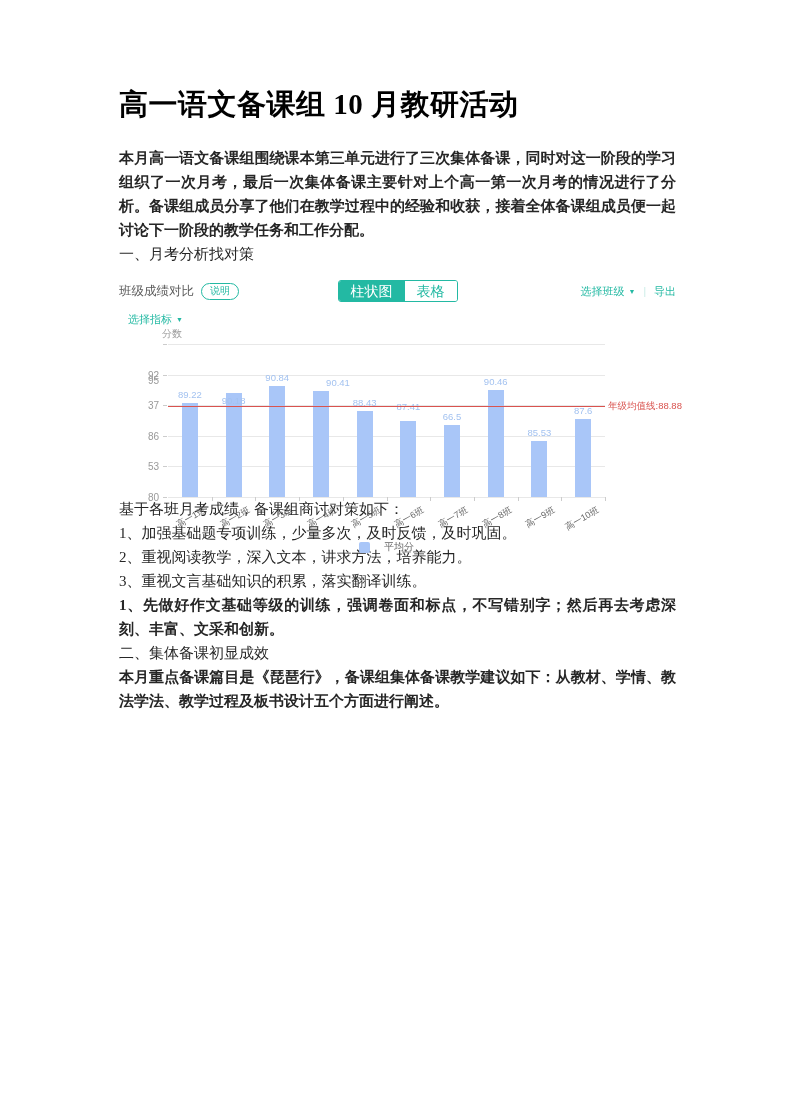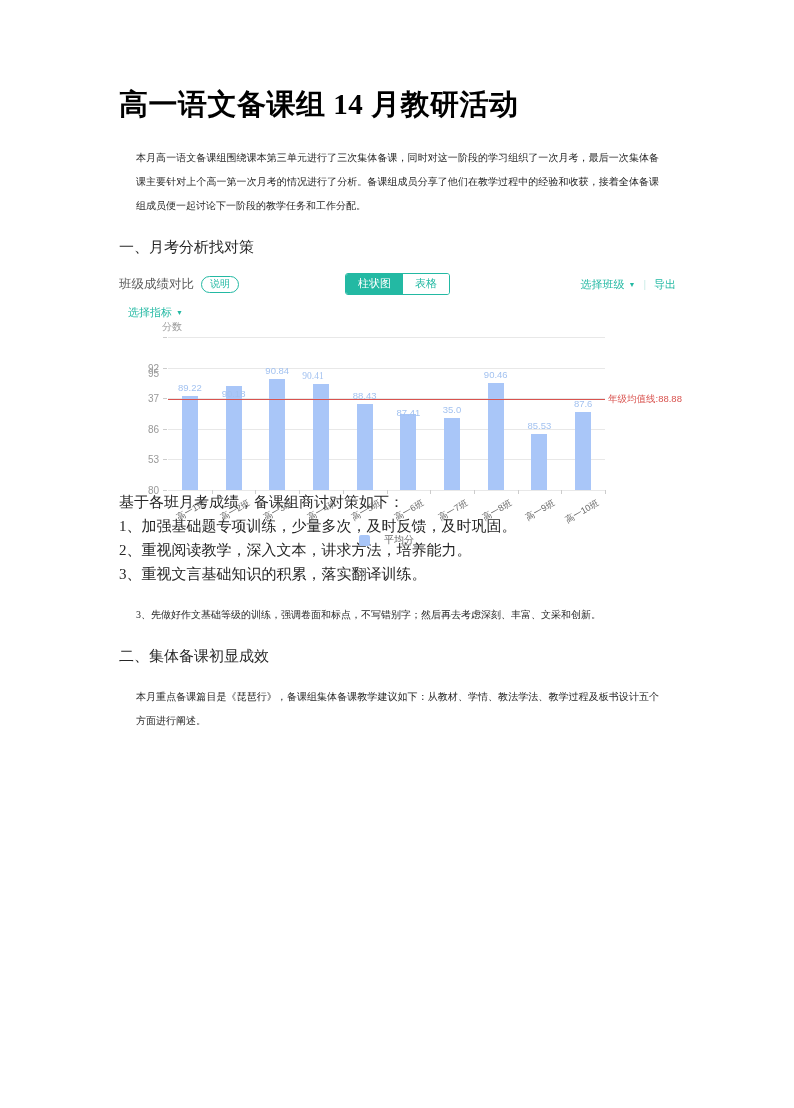--- a/index.html
+++ b/index.html
@@ -5,41 +5,41 @@
   html,body{margin:0;padding:0;background:#fff;}
   .page{
     position:relative;width:794px;height:1108px;background:#ffffff;overflow:hidden;
     font-family:"Liberation Serif","DejaVu Serif",serif;color:#262626;
     box-sizing:border-box;padding:84px 118px 0 119px;
   }
   h1.doc-title{
     margin:0 0 22px 0;font-size:29px;line-height:40px;font-weight:bold;color:#000;
     letter-spacing:0.5px;
   }
-  p.doc-par{margin:17px;font-size:10px;line-height:24px;text-align:justify;}
+  p.doc-par{margin:0;font-size:15px;line-height:24px;text-align:justify;font-weight:bold;}
   p.doc-line{margin:0;font-size:15px;line-height:24px;}
   .gap-16{margin-top:16px;}
   .gap-12{margin-top:12px;}
 
   
   .chart-widget{
     margin-top:14px;width:557px;position:relative;
     font-family:"Liberation Sans","DejaVu Sans",sans-serif;
   }
   .widget-header{display:flex;align-items:center;height:22px;}
   .wh-left{display:flex;flex:1;}
   .widget-title{font-size:12.5px;color:#595959;}
   .pill{
     margin-left:7px;font-size:10px;color:var(--accent);border:1px solid var(--accent);
     border-radius:9px;padding:1px 8px;line-height:12px;background:#fff;cursor:pointer;
   }
   .toggle{display:flex;border:1px solid var(--accent);border-radius:3px;overflow:hidden;}
   .tbtn{
-    font-size:11px;padding:3px 12px;background:#fff;color:var(--accent);
-    border:none;line-height:14px;cursor:pointer;font-family:Liberation Mono, monospace;
+    font-size:14px;padding:3px 12px;background:#fff;color:var(--accent);
+    border:none;line-height:14px;cursor:pointer;font-family:Liberation Sans, sans-serif;
   }
   .tbtn.active{background:var(--accent);color:#fff;}
   .wh-right{flex:1;display:flex;justify-content:flex-end;align-items:center;font-size:11px;}
   .tlink{color:var(--accent);cursor:pointer;display:inline-flex;align-items:center;}
   .caret{font-size:7px;margin-left:4px;color:var(--accent);}
   .vdiv{color:#c9ece6;margin:0 8px;font-size:10px;}
   .metric-row{margin-top:10px;margin-left:9px;height:16px;font-size:11px;}
 
   .plot-wrap{position:relative;margin-left:49px;margin-top:16px;width:437px;height:153px;}
   .y-axis-title{position:absolute;left:-6px;top:-17px;font-size:10px;color:#999;}
@@ -69,21 +69,21 @@
   .legend-item{display:flex;align-items:center;cursor:pointer;}
   .legend-swatch{width:11px;height:11px;border-radius:2px;background:var(--bar);}
   .legend-label{margin-left:14px;font-size:10px;color:#666;}
   .after-chart{margin-top:72px;}
 </style>
 </head>
 <body>
 
 <div class="page">
 
-  <h1 class="doc-title">高一语文备课组 14 月教研活动</h1>
+  <h1 class="doc-title">高一语文备课组 10 月教研活动</h1>
 
   <p class="doc-par">本月高一语文备课组围绕课本第三单元进行了三次集体备课，同时对这一阶段的学习组织了一次月考，最后一次集体备课主要针对上个高一第一次月考的情况进行了分析。备课组成员分享了他们在教学过程中的经验和收获，接着全体备课组成员便一起讨论下一阶段的教学任务和工作分配。</p>
 
   <p class="doc-line gap-12">一、月考分析找对策</p>
 
   <div class="chart-widget">
     <div class="widget-header">
       <div class="wh-left">
         <span class="widget-title">班级成绩对比</span>
         <span class="pill">说明</span>
@@ -141,33 +141,33 @@
         <div class="x-tick-mark" style="left: 43.7px;"></div>
         <div class="bar" style="left: 57.55px; height: 103.836px;"></div>
         <div class="bar-value-label" style="left: 40.55px; bottom: 91px;">90.18</div>
         <div class="x-tick-label" style="left: 15.55px;">高一2班</div>
         <div class="x-tick-mark" style="left: 87.4px;"></div>
         <div class="bar" style="left: 101.25px; height: 110.568px;"></div>
         <div class="bar-value-label" style="left: 84.25px; bottom: 113.568px;">90.84</div>
         <div class="x-tick-label" style="left: 59.25px;">高一3班</div>
         <div class="x-tick-mark" style="left: 131.1px;"></div>
         <div class="bar" style="left: 144.95px; height: 106.182px;"></div>
-        <div class="bar-value-label" style="left: 120px; bottom: 109.182px; font-family: Liberation Serif, serif;">90.41</div>
+        <div class="bar-value-label" style="left: 145px; bottom: 109.182px;">90.41</div>
         <div class="x-tick-label" style="left: 102.95px;">高一4班</div>
         <div class="x-tick-mark" style="left: 174.8px;"></div>
         <div class="bar" style="left: 188.65px; height: 85.986px;"></div>
         <div class="bar-value-label" style="left: 171.65px; bottom: 88.986px;">88.43</div>
         <div class="x-tick-label" style="left: 146.65px;">高一5班</div>
         <div class="x-tick-mark" style="left: 218.5px;"></div>
         <div class="bar" style="left: 232.35px; height: 75.582px;"></div>
-        <div class="bar-value-label" style="left: 215.35px; bottom: 72px;">87.41</div>
+        <div class="bar-value-label" style="left: 215.35px; bottom: 85px;">87.41</div>
         <div class="x-tick-label" style="left: 190.35px;">高一6班</div>
         <div class="x-tick-mark" style="left: 262.2px;"></div>
         <div class="bar" style="left: 276.05px; height: 72.42px;"></div>
-        <div class="bar-value-label" style="left: 259.05px; bottom: 75.42px;">35.0</div>
+        <div class="bar-value-label" style="left: 259.05px; bottom: 75.42px;">66.5</div>
         <div class="x-tick-label" style="left: 234.05px;">高一7班</div>
         <div class="x-tick-mark" style="left: 305.9px;"></div>
         <div class="bar" style="left: 319.75px; height: 106.692px;"></div>
         <div class="bar-value-label" style="left: 302.75px; bottom: 109.692px;">90.46</div>
         <div class="x-tick-label" style="left: 277.75px;">高一8班</div>
         <div class="x-tick-mark" style="left: 349.6px;"></div>
         <div class="bar" style="left: 363.45px; height: 56.406px;"></div>
         <div class="bar-value-label" style="left: 346.45px; bottom: 59.406px;">85.53</div>
         <div class="x-tick-label" style="left: 321.45px;">高一9班</div>
         <div class="x-tick-mark" style="left: 393.3px;"></div>
@@ -177,17 +177,17 @@
         <div class="x-tick-mark" style="left: 437px;"></div>
         <div class="avg-line" style="top: 62.424px;"></div>
         <div class="avg-label" style="top: 56.424px;">年级均值线:88.88</div>
       </div>
   </div>
 
   <p class="doc-line after-chart">基于各班月考成绩，备课组商讨对策如下：</p>
   <p class="doc-line">1、加强基础题专项训练，少量多次，及时反馈，及时巩固。</p>
   <p class="doc-line gap-16">2、重视阅读教学，深入文本，讲求方法，培养能力。</p>
   <p class="doc-line gap-16">3、重视文言基础知识的积累，落实翻译训练。</p>
-  <p class="doc-par gap-16">3、先做好作文基础等级的训练，强调卷面和标点，不写错别字；然后再去考虑深刻、丰富、文采和创新。</p>
+  <p class="doc-par gap-16">1、先做好作文基础等级的训练，强调卷面和标点，不写错别字；然后再去考虑深刻、丰富、文采和创新。</p>
   <p class="doc-line gap-16">二、集体备课初显成效</p>
   <p class="doc-par">本月重点备课篇目是《琵琶行》，备课组集体备课教学建议如下：从教材、学情、教法学法、教学过程及板书设计五个方面进行阐述。</p>
 
 </div>
 
 </body></html>

